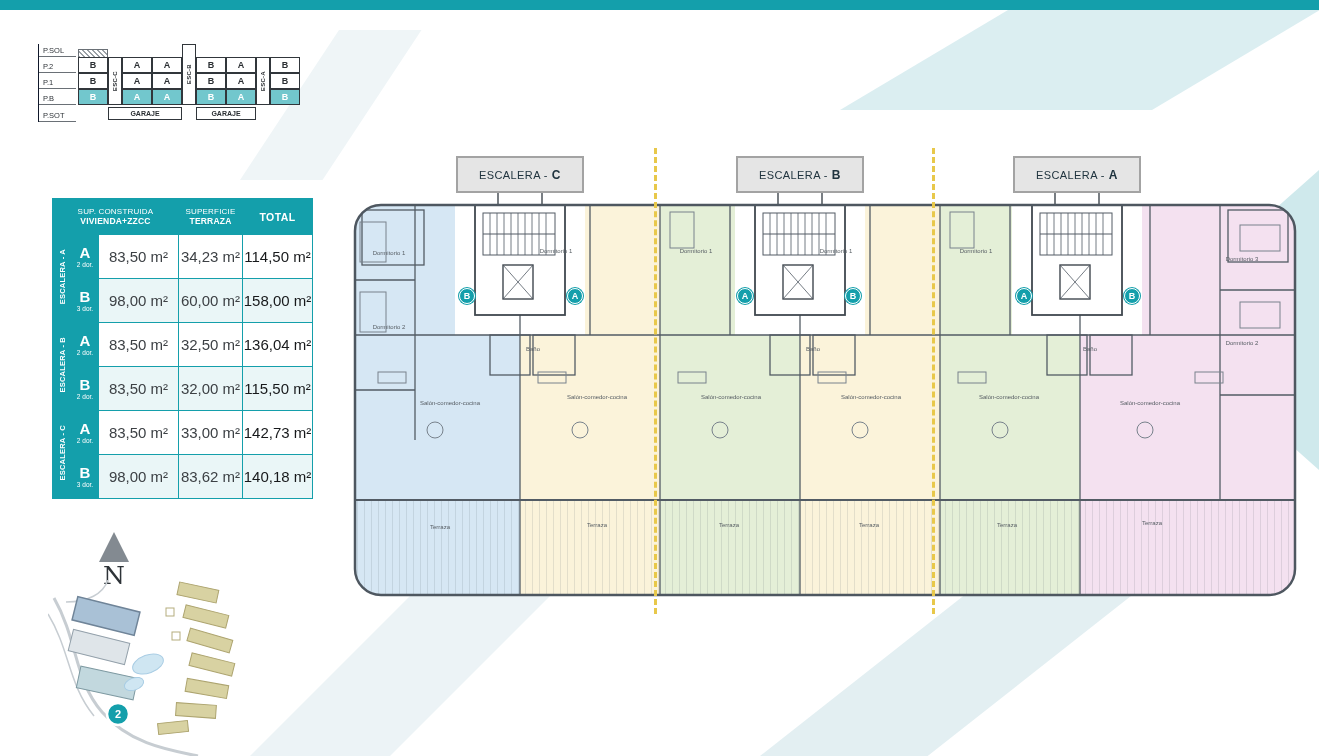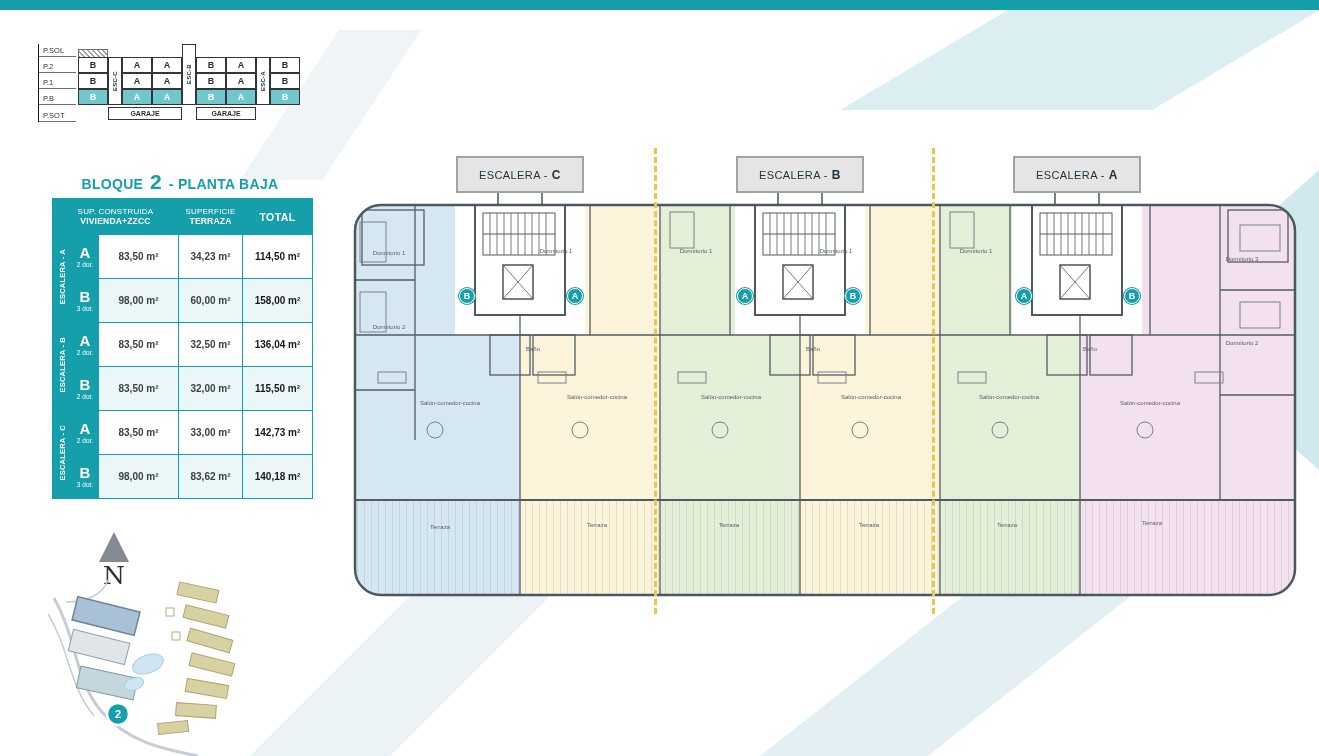--- a/index.html
+++ b/index.html
@@ -49,21 +49,21 @@
   .brow td{height:44px}
   .hcell{background:#149fab;color:#fff;text-align:center;vertical-align:middle;padding:2px 3px}
   .h-top{font-size:8px;font-weight:normal;letter-spacing:.2px}
   .h-bot{font-size:8.5px;font-weight:bold;letter-spacing:.2px}
   .hcell.total{font-size:10.5px;font-weight:bold;letter-spacing:.4px}
   .gcell{background:#149fab;color:#fff;text-align:center;vertical-align:middle}
   .gcell .vtext{font-size:7.5px;font-weight:bold;letter-spacing:.2px}
   .tcell{background:#149fab;color:#fff;text-align:center;vertical-align:middle}
   .tletter{font-size:15px;font-weight:bold;line-height:1.1}
   .tdor{font-size:6.5px}
-  .vcell{background:#fff;text-align:center;vertical-align:middle;font-size:10px;font-weight:bold;color:#3d4145}
+  .vcell{background:#fff;text-align:center;vertical-align:middle;font-size:15px;font-weight:normal;color:#3d4145}
   tr.alt .vcell{background:#eaf6f7}
   .vcell.tot{color:#17191b}
 
   
   .compass{position:absolute;left:92px;top:532px;width:44px;display:flex;flex-direction:column;
            align-items:center;z-index:3}
   .compass-arrow{width:0;height:0;border-left:15px solid transparent;border-right:15px solid transparent;
                  border-bottom:30px solid #838a91}
   .compass-letter{font-family:"DejaVu Serif",serif;font-size:25px;color:#2e3338;line-height:1;margin-top:1px}
 
@@ -135,25 +135,20 @@
       <div class="cell pb" style="grid-column:4;grid-row:4">A</div>
       <div class="cell pb" style="grid-column:6;grid-row:4">B</div>
       <div class="cell pb" style="grid-column:7;grid-row:4">A</div>
       <div class="cell pb" style="grid-column:9;grid-row:4">B</div>
 
       <div class="garaje" style="grid-column:2/5;grid-row:5">GARAJE</div>
       <div class="garaje" style="grid-column:6/8;grid-row:5">GARAJE</div>
     </div>
   </div>
 
-  <div class="block-title">
-    <span class="tword">BLOQUE</span>
-    <span class="tnum">2</span>
-    <span class="trest">- PLANTA BAJA</span>
-  </div>
 
   <table class="area-table">
     <colgroup>
       <col style="width:17px">
         <col style="width:27px">
         <col style="width:80px">
         <col style="width:64px">
         <col style="width:70px">
     </colgroup>
     <tbody>

